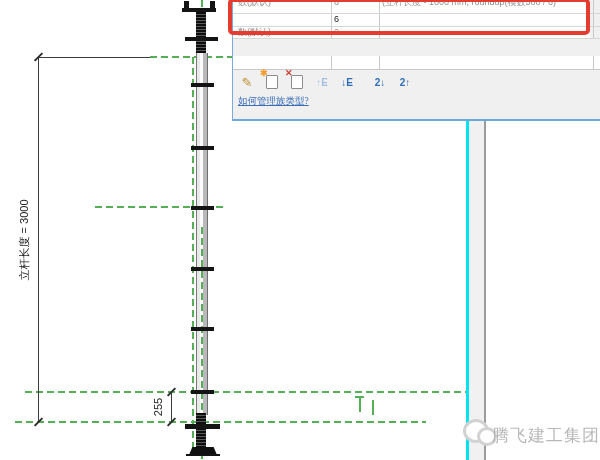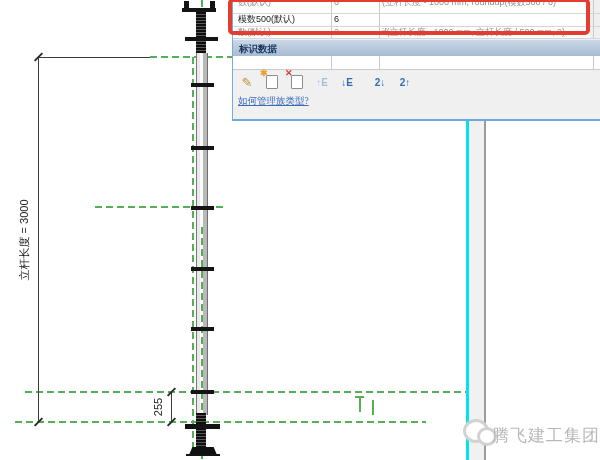--- a/index.html
+++ b/index.html
@@ -154,32 +154,29 @@
       <div class="grid-h" style="top:26px;"></div>
       <div class="grid-h" style="top:38px;"></div>
 
       <div class="prow muted" style="top:-4px;">
         <span class="cell-name">数(默认)</span>
         <span class="cell-value">6</span>
         <span class="cell-formula">(立杆长度 - 1000 mm, roundup(模数500 / 6)</span>
       </div>
 
       <div class="prow" style="top:13px;">
-        <span class="cell-name">模数500(默认)</span>
         <span class="cell-value">6</span>
       </div>
 
       <div class="prow muted" style="top:26px;">
         <span class="cell-name">数(默认)</span>
         <span class="cell-value">2</span>
-        <span class="cell-formula">if(立杆长度 - 1000 mm, 立杆长度 / 500 mm, 2)</span>
       </div>
     </div>
 
-    <div class="ghdr">标识数据</div>
 
     <div class="emptyrow">
       <div class="grid-v" style="left:98px;height:13px;"></div>
       <div class="grid-v" style="left:146px;height:13px;"></div>
       <div class="grid-v" style="left:360px;height:13px;"></div>
     </div>
 
     <div class="toolbar">
       <div class="tbtn">
         <span class="pencil">✎</span>

